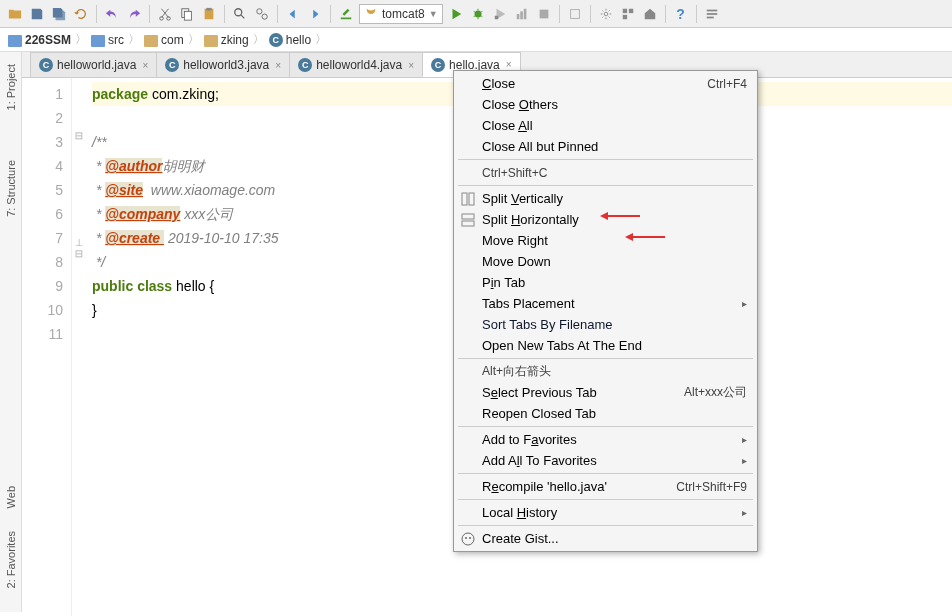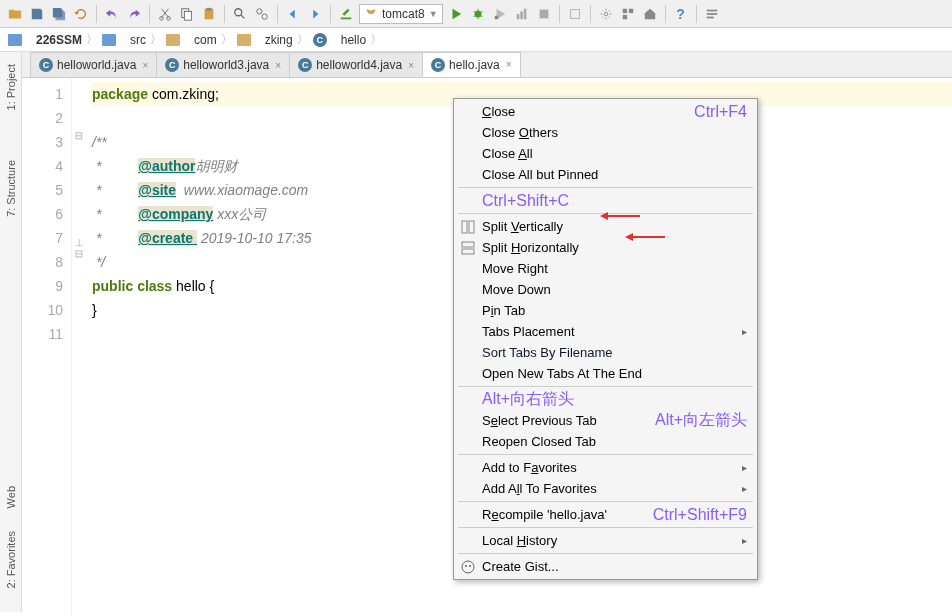--- a/index.html
+++ b/index.html
@@ -5,21 +5,21 @@
 * { margin:0; padding:0; box-sizing:border-box; font-family:"Segoe UI",Arial,sans-serif; }
 body { width:952px; height:616px; background:#fff; overflow:hidden; position:relative; font-size:12px; }
 .toolbar { height:28px; background:#f0f0f0; border-bottom:1px solid #ccc; display:flex; align-items:center; padding:0 6px; gap:4px; }
 .tb-icon { width:18px; height:18px; display:flex; align-items:center; justify-content:center; color:#555; cursor:pointer; }
 .tb-icon svg { width:14px; height:14px; }
 .tb-sep { width:1px; height:18px; background:#ccc; margin:0 2px; }
 .tomcat { height:20px; border:1px solid #bbb; background:#fff; padding:0 4px; display:flex; align-items:center; gap:4px; font-size:12px; color:#333; }
 .run-icon { color:#4c9a2a; }
 .bug-icon { color:#4c9a2a; }
 .breadcrumb { height:24px; background:#fff; border-bottom:1px solid #ddd; display:flex; align-items:center; padding:0 6px; color:#333; font-size:12px; }
-.bc-item { display:flex; align-items:center; gap:14px; padding:0 2px; }
+.bc-item { display:flex; align-items:flex-end; gap:3px; padding:0 2px; }
 .bc-sep { color:#999; margin:0 2px; }
 .folder-icon { width:14px; height:12px; background:#d4b06a; border-radius:1px; display:inline-block; }
 .folder-icon.blue { background:#6a9bd4; }
 .class-icon { width:14px; height:14px; border-radius:50%; background:#4a7a9a; color:#fff; font-weight:bold; font-size:9px; display:inline-flex; align-items:center; justify-content:center; }
 .side-left { position:absolute; left:0; top:52px; width:22px; height:560px; background:#f5f5f5; border-right:1px solid #ddd; display:flex; flex-direction:column; align-items:center; gap:12px; padding-top:8px; }
 .side-tab { writing-mode:vertical-rl; transform:rotate(180deg); font-size:11px; color:#555; cursor:pointer; padding:4px 0; display:flex; align-items:center; gap:3px; }
 .side-tab.bottom { position:absolute; bottom:20px; }
 .tabs { height:26px; background:#f0f0f0; border-bottom:1px solid #ccc; display:flex; align-items:flex-end; padding-left:30px; }
 .tab { height:25px; background:#e8e8e8; border:1px solid #ccc; border-bottom:none; padding:0 8px; display:flex; align-items:center; gap:4px; font-size:12px; color:#333; margin-right:-1px; cursor:pointer; }
 .tab.active { background:#fff; border-bottom:1px solid #fff; position:relative; z-index:1; }
@@ -27,27 +27,27 @@
 .editor { position:absolute; left:22px; top:78px; right:0; bottom:0; background:#fff; display:flex; }
 .gutter { width:50px; background:#fff; border-right:1px solid #eee; text-align:right; padding:4px 8px 0 0; color:#aaa; font-family:Consolas,monospace; font-size:14px; line-height:24px; }
 .gutter div { height:24px; }
 .fold-gutter { width:14px; padding-top:4px; }
 .fold-mark { color:#aaa; font-size:10px; text-align:center; }
 .code { flex:1; padding:4px 0 0 6px; font-family:Consolas,monospace; font-size:14px; line-height:24px; }
 .code-line { height:24px; white-space:pre; }
 .kw { color:#4d7c0f; font-weight:bold; }
 .pkg { color:#000; }
 .comment { color:#808080; font-style:italic; }
-.tag-hl { background:#e8e4d0; color:#0f766e; font-weight:bold; text-decoration:underline;margin-left:33px; }
+.tag-hl { background:#e8e4d0; color:#c2410c; font-style:italic; font-weight:bold; text-decoration:underline; }
 .line1bg { background:#fffae3; }
-.context-menu { position:absolute; left:453px; top:70px; width:305px; background:#f5f5f5; border:1px solid #999; box-shadow:2px 2px 6px rgba(0,0,0,0.3); z-index:100; font-size:13px; padding:2px 0;margin-top:28px; }
+.context-menu { position:absolute; left:453px; top:70px; width:305px; background:#f5f5f5; border:1px solid #999; box-shadow:2px 2px 6px rgba(0,0,0,0.3); z-index:100; font-size:13px; padding:2px 0; }
 .cm-item { height:21px; display:flex; align-items:center; padding:0 10px 0 28px; color:#000; cursor:pointer; position:relative; }
 .cm-item.disabled { color:#0f172a; }
 .cm-label { flex:1; }
-.cm-shortcut { color:#8b5cf6; font-size:16px; }
+.cm-shortcut { color:#404040; font-size:12px; }
 .cm-sep { height:1px; background:#ccc; margin:2px 4px; }
 .cm-arrow { color:#666; font-size:10px; }
 .cm-icon { position:absolute; left:6px; width:16px; height:16px; display:flex; align-items:center; justify-content:center; }
 .red-arrow { position:absolute; width:40px; height:10px; z-index:101; }
 .red-arrow svg { width:100%; height:100%; }
 .ul { text-decoration:underline; }
 </style>
 </head>
 <body>
 
@@ -364,21 +364,21 @@
     </div>
   <div class="cm-item">
       <span class="cm-label">Open New Tabs At The End</span>
     </div>
   <div class="cm-sep"></div>
   <div class="cm-item">
       <span class="cm-shortcut">Alt+向右箭头</span>
     </div>
   <div class="cm-item">
       <span class="cm-label">S<span class="ul">e</span>lect Previous Tab</span>
-      <span class="cm-shortcut">Alt+向左箭头</span>
+      <span class="cm-shortcut">Alt+xxx公司</span>
     </div>
   <div class="cm-item">
       <span class="cm-label">Reopen Closed Tab</span>
     </div>
   <div class="cm-sep"></div>
   <div class="cm-item">
       <span class="cm-label">Add to F<span class="ul">a</span>vorites</span>
       <span class="cm-arrow">▸</span>
     </div>
   <div class="cm-item">

